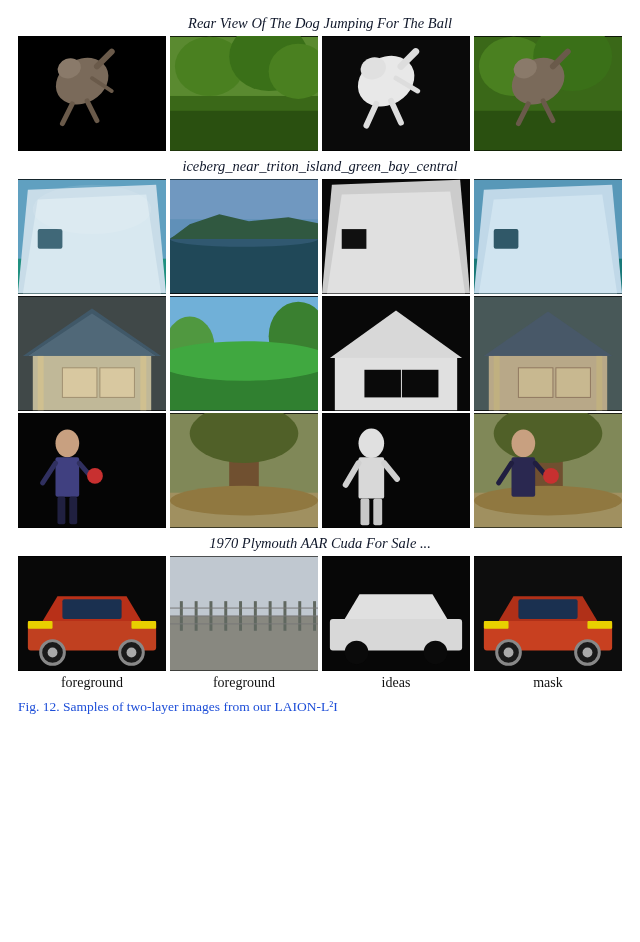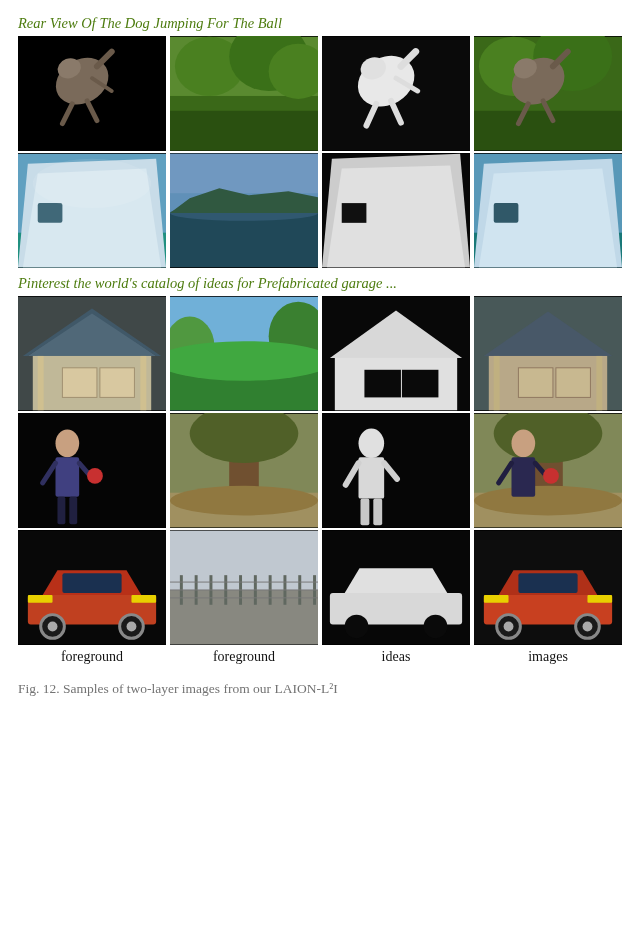--- a/index.html
+++ b/index.html
@@ -12,24 +12,25 @@
     }
 
     .page {
       width: 640px;
       padding: 8px 18px 10px 18px;
     }
 
     .row-label {
       font-style: italic;
       font-size: 14.5px;
-      color: #4d7c0f;
+      color: #0f172a;
       margin-bottom: 3px;
       margin-top: 6px;
       line-height: 1.3;
+      text-align: center;
     }
 
     .image-row {
       display: flex;
       flex-direction: row;
       gap: 4px;
       margin-bottom: 2px;
     }
 
     .image-cell {
@@ -38,34 +39,34 @@
       overflow: hidden;
       position: relative;
       background: #000;
     }
 
     .col-labels {
       display: flex;
       flex-direction: row;
       gap: 4px;
       margin-top: 4px;
-      margin-bottom: 14px;
+      margin-bottom: 6px;
     }
 
     .col-label {
       flex: 1;
       text-align: center;
       font-size: 14px;
       color: #111;
       font-style: normal;
     }
 
     .fig-caption {
       font-size: 13.5px;
-      color: #737373;
+      color: #1d4ed8;
       line-height: 1.5;
       margin-top: 6px;
       text-align: left;
     }
 
     
     .img-svg {
       position: absolute;
       top: 0; left: 0;
       width: 100%; height: 100%;
@@ -123,20 +124,21 @@
         <rect y="75" width="150" height="40" fill="#2a5010"></rect>
         <ellipse cx="65" cy="45" rx="28" ry="22" fill="#7a6a5a" transform="rotate(-30 65 45)"></ellipse>
         <ellipse cx="52" cy="32" rx="12" ry="10" fill="#8a7a6a" transform="rotate(-20 52 32)"></ellipse>
         <line x1="80" y1="30" x2="95" y2="15" stroke="#6a5a4a" stroke-width="6" stroke-linecap="round"></line>
         <line x1="70" y1="65" x2="80" y2="85" stroke="#6a5a4a" stroke-width="5" stroke-linecap="round"></line>
         <line x1="55" y1="68" x2="45" y2="88" stroke="#6a5a4a" stroke-width="5" stroke-linecap="round"></line>
       </svg>
     </div>
   </div>
 
+  <div class="row-label">iceberg_near_triton_island_green_bay_central</div>
   <div class="image-row">
     <div class="image-cell">
       <svg class="img-svg" viewBox="0 0 150 115" xmlns="http://www.w3.org/2000/svg">
         <rect width="150" height="115" fill="#60a0c0"></rect>
         <rect y="80" width="150" height="35" fill="#209080"></rect>
         <polygon points="10,10 140,5 150,115 0,115" fill="#c8dce8"></polygon>
         <polygon points="20,20 130,15 145,115 5,115" fill="#d8e8f0"></polygon>
         <rect x="20" y="50" width="25" height="20" fill="#406878" rx="2"></rect>
         <ellipse cx="75" cy="30" rx="60" ry="25" fill="rgba(255,255,255,0.1)"></ellipse>
       </svg>
@@ -164,21 +166,20 @@
       <svg class="img-svg" viewBox="0 0 150 115" xmlns="http://www.w3.org/2000/svg">
         <rect width="150" height="115" fill="#5898b8"></rect>
         <rect y="80" width="150" height="35" fill="#187878"></rect>
         <polygon points="10,10 140,5 150,115 0,115" fill="#c0d8e8"></polygon>
         <polygon points="20,20 130,15 145,115 5,115" fill="#d0e4f0"></polygon>
         <rect x="20" y="50" width="25" height="20" fill="#305868" rx="2"></rect>
       </svg>
     </div>
   </div>
 
-  <div class="row-label">Pinterest the world's catalog of ideas for Prefabricated garage ...</div>
   <div class="image-row">
     <div class="image-cell">
       <svg class="img-svg" viewBox="0 0 150 115" xmlns="http://www.w3.org/2000/svg">
         <rect width="150" height="115" fill="#404848"></rect>
 
         <polygon points="10,60 75,15 140,60" fill="#506878"></polygon>
         <rect x="15" y="60" width="120" height="55" fill="#c0b898"></rect>
 
         <rect x="45" y="72" width="35" height="30" fill="#d8c8a0" stroke="#a09070" stroke-width="1"></rect>
         <rect x="83" y="72" width="35" height="30" fill="#d8c8a0" stroke="#a09070" stroke-width="1"></rect>
@@ -272,20 +273,21 @@
 
         <ellipse cx="50" cy="30" rx="12" ry="14" fill="#c8a080"></ellipse>
         <rect x="38" y="44" width="24" height="40" fill="#2a2850" rx="2"></rect>
         <line x1="38" y1="50" x2="25" y2="70" stroke="#201e40" stroke-width="5" stroke-linecap="round"></line>
         <line x1="62" y1="50" x2="75" y2="65" stroke="#201e40" stroke-width="5" stroke-linecap="round"></line>
         <circle cx="78" cy="63" r="8" fill="#c83030"></circle>
       </svg>
     </div>
   </div>
 
+  <div class="row-label">1970 Plymouth AAR Cuda For Sale ...</div>
   <div class="image-row">
     <div class="image-cell">
       <svg class="img-svg" viewBox="0 0 150 115" xmlns="http://www.w3.org/2000/svg">
         <rect width="150" height="115" fill="#080808"></rect>
 
         <rect x="10" y="65" width="130" height="30" fill="#c04020" rx="3"></rect>
         <polygon points="25,65 40,40 110,40 125,65" fill="#b83018"></polygon>
         <circle cx="35" cy="97" r="12" fill="#1a1a1a" stroke="#888" stroke-width="3"></circle>
         <circle cx="35" cy="97" r="5" fill="#aaa"></circle>
         <circle cx="115" cy="97" r="12" fill="#1a1a1a" stroke="#888" stroke-width="3"></circle>
@@ -342,18 +344,18 @@
         <rect x="10" y="65" width="25" height="8" fill="#e8d000" rx="1"></rect>
         <rect x="115" y="65" width="25" height="8" fill="#e8d000" rx="1"></rect>
       </svg>
     </div>
   </div>
 
   <div class="col-labels">
     <div class="col-label">foreground</div>
     <div class="col-label">foreground</div>
     <div class="col-label">ideas</div>
-    <div class="col-label">images</div>
+    <div class="col-label">mask</div>
   </div>
 
   <div class="fig-caption">Fig. 12. Samples of two-layer images from our LAION-L²I</div>
 
 </div>
 
 </body></html>

